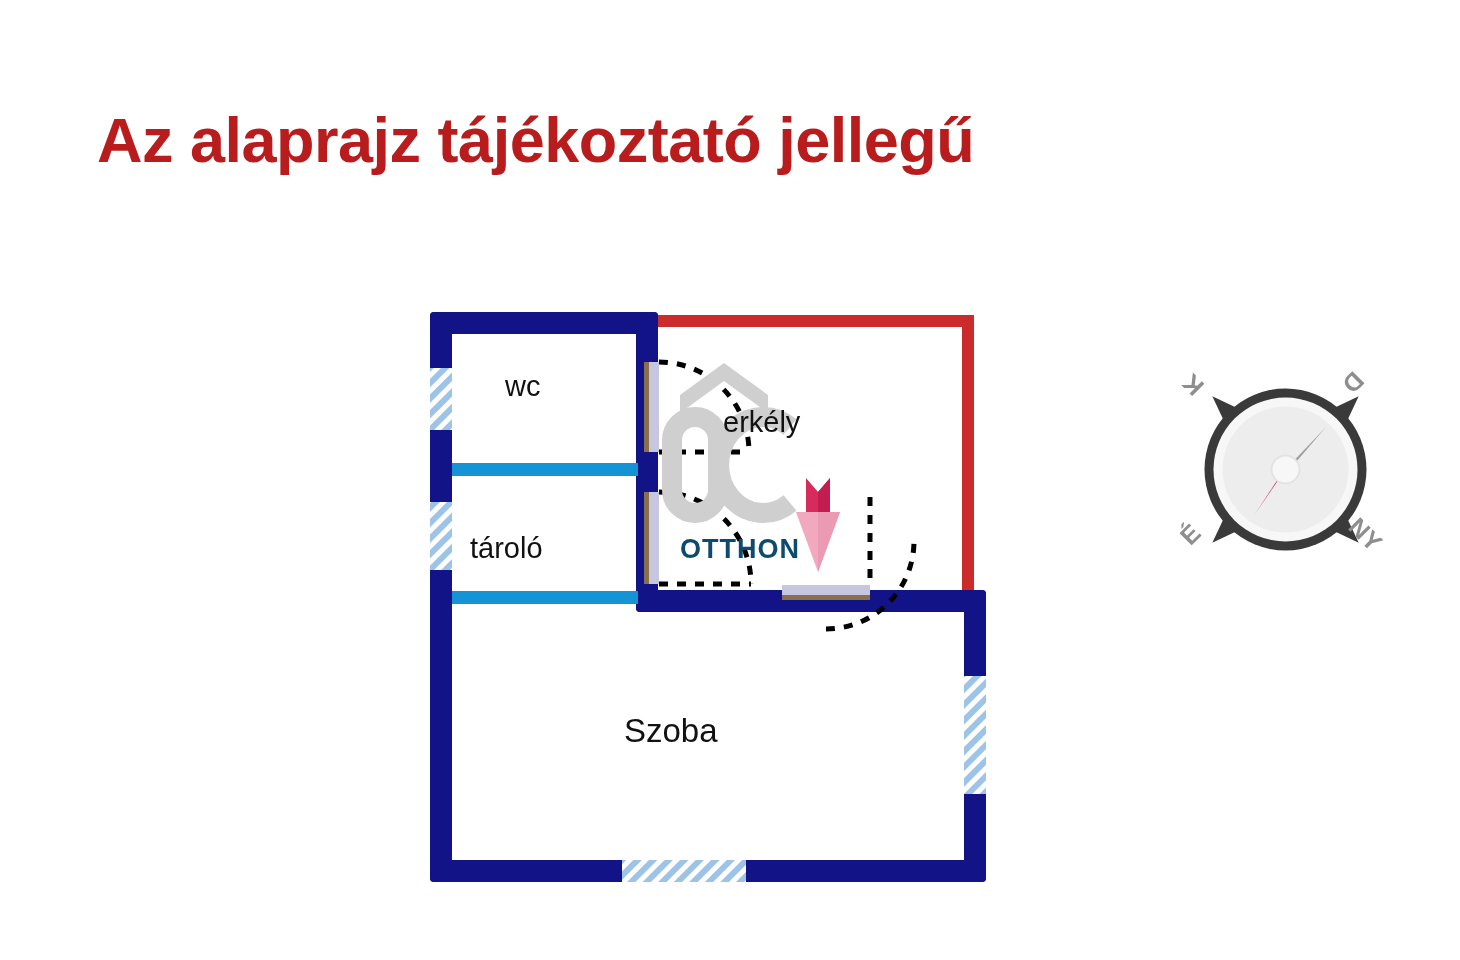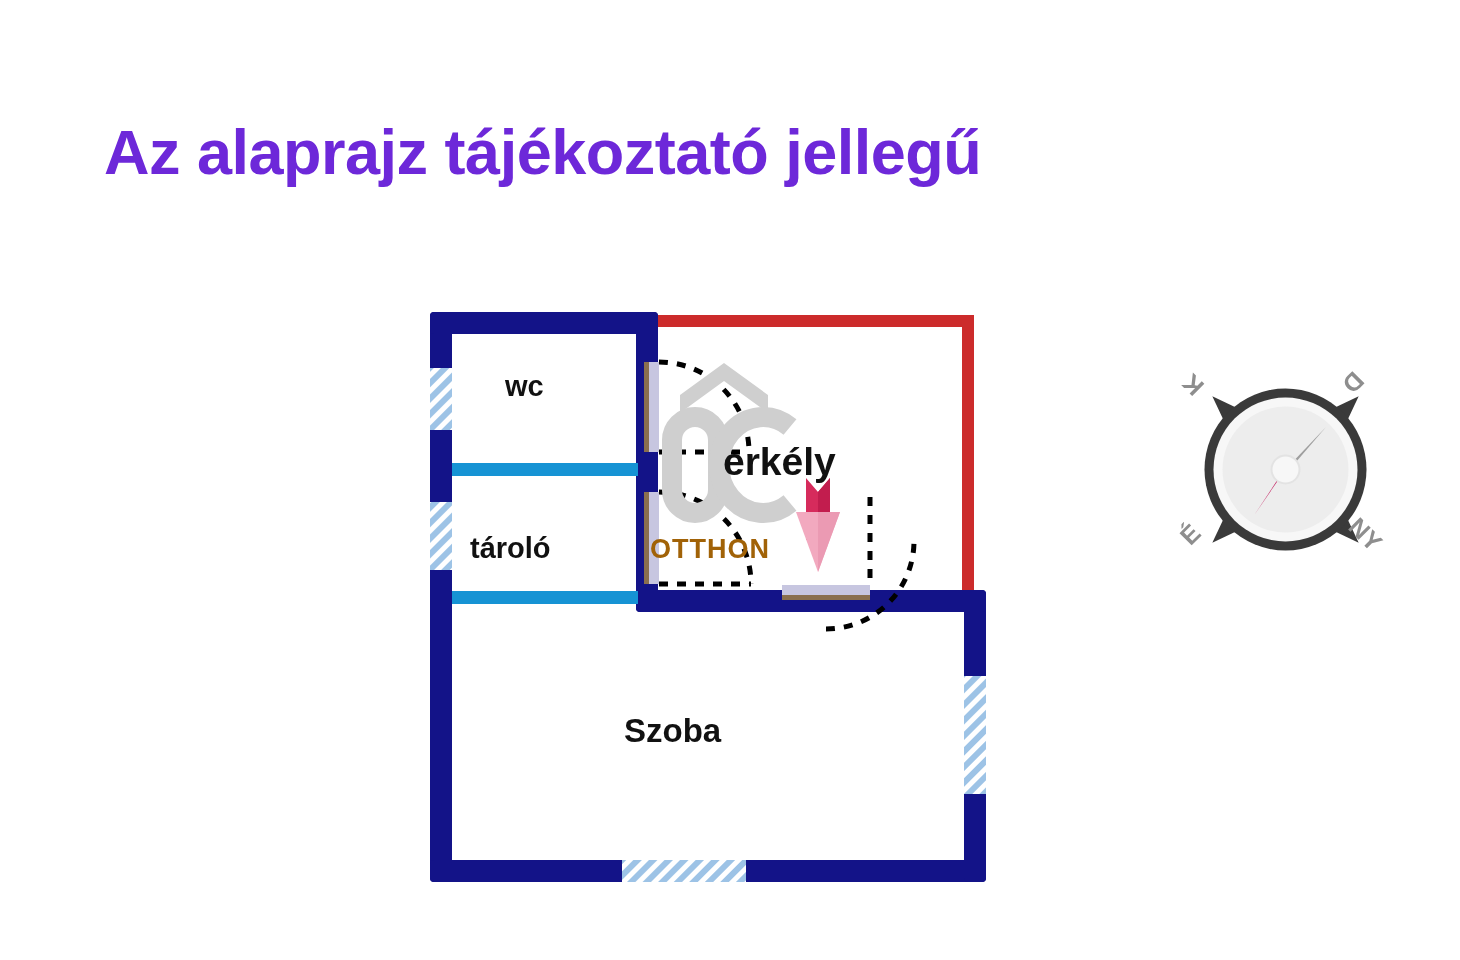--- a/index.html
+++ b/index.html
@@ -8,63 +8,62 @@
     background:#ffffff;
     font-family:"Liberation Sans", sans-serif;
     overflow:hidden;
     position:relative;
   }
   #root{position:absolute;left:0;top:0;width:1460px;height:960px;}
 
   
   .title{
     position:absolute;
-    left:104px;top:104px;
+    left:97px;top:104px;
     font-size:63px;
     font-weight:bold;
-    color:#6d28d9;
+    color:#b91c1c;
     letter-spacing:-0.5px;
     white-space:nowrap;
     font-family:"Liberation Sans", sans-serif;
-    margin-top:12px;
   }
 
   
   .plan{position:absolute;left:0;top:0;width:1460px;height:960px;}
   .plan svg{display:block;}
 
   
   .room-label{
     position:absolute;
-    font-weight:bold;
+    font-weight:normal;
     color:#111111;
     white-space:nowrap;
     font-family:"Liberation Sans", sans-serif;
   }
   #label-wc{left:505px;top:370px;font-size:29px;}
   #label-taroló{left:470px;top:508px;font-size:29px;margin-top:24px;}
-  #label-erkely{left:723px;top:440px;font-size:39px;}
+  #label-erkely{left:723px;top:406px;font-size:29px;}
   #label-szoba{left:624px;top:712px;font-size:33px;}
 
   
   .watermark{
     position:absolute;
     left:650px;top:355px;
     width:180px;height:250px;
     opacity:1;
     pointer-events:none;
   }
   .wm-text{
     position:absolute;
     left:0;top:178px;
     width:180px;
-    text-align:left;
+    text-align:center;
     font-size:27px;
     font-weight:bold;
-    color:#a16207;
+    color:#0c4a6e;
     letter-spacing:1px;
     line-height:33px;
     font-family:"Liberation Sans", sans-serif;
   }
 
   
   .compass{
     position:absolute;
     left:1178px;top:362px;
     width:215px;height:215px;

